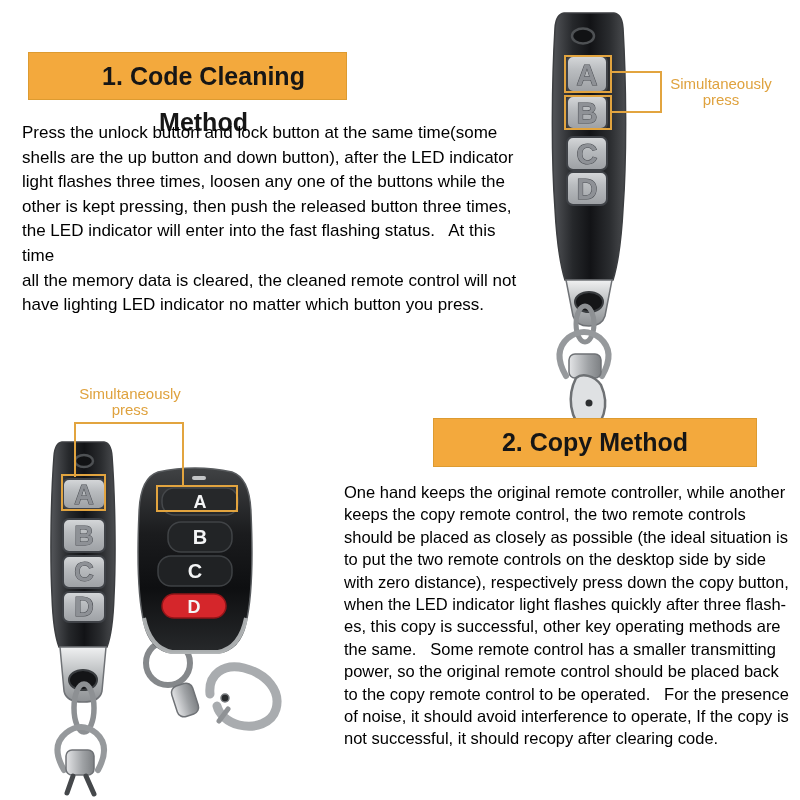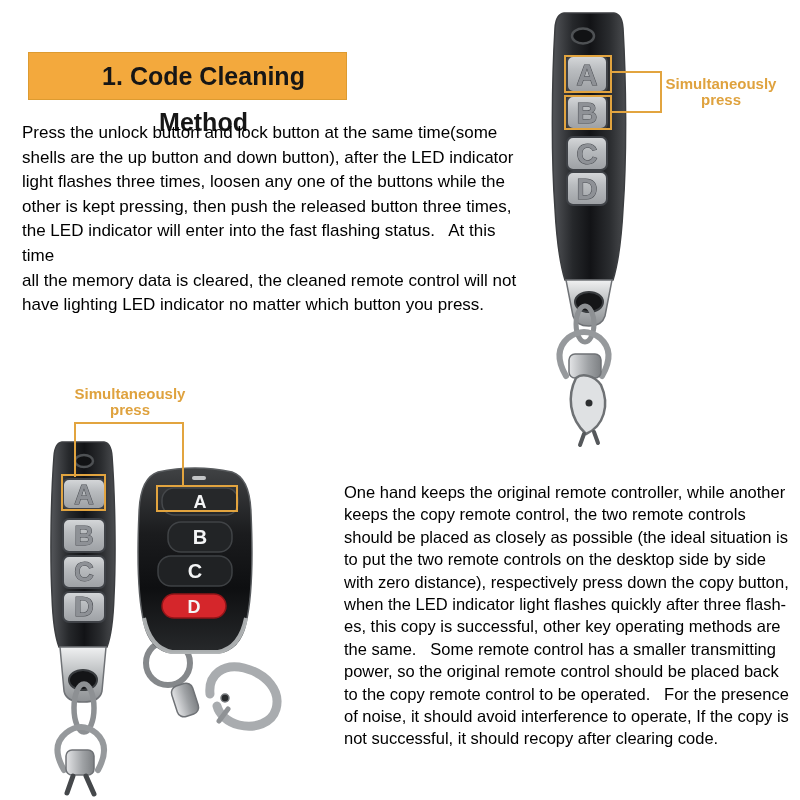--- a/index.html
+++ b/index.html
@@ -11,21 +11,21 @@
            color:#161616;font-weight:bold;text-align:center;z-index:2;}
   .h1{left:28px;top:52px;width:319px;height:48px;font-size:25px;line-height:46px;padding-left:32px;}
   .h2{left:433px;top:418px;width:324px;height:49px;font-size:25px;line-height:47px;}
   
   .para{color:#000000;white-space:pre-wrap;z-index:2;}
   .p1{left:22px;top:121px;width:502px;font-size:17px;line-height:24.6px;}
   .p2{left:344px;top:481px;width:470px;font-size:16.5px;line-height:22.4px;}
   
   .obox{border:2px solid #E2A43F;box-sizing:border-box;z-index:3;}
   .oline{background:#E2A43F;z-index:3;}
-  .olabel{color:#DFA23E;font-weight:bold;font-size:15px;line-height:16px;
+  .olabel{color:#DFA23E;font-weight:normal;font-size:15px;line-height:16px;
           text-align:center;white-space:pre-line;z-index:3;}
   svg{position:absolute;z-index:1;overflow:visible;}
   svg text{font-family:"Liberation Sans","DejaVu Sans",sans-serif;font-weight:bold;}
   .engraved{fill:#8e9196;stroke:#4a4d52;stroke-width:1px;paint-order:stroke fill;font-size:29px;}
   .engraved2{fill:#8e9196;stroke:#4a4d52;stroke-width:1px;paint-order:stroke fill;font-size:27px;}
   .whiteletter{fill:#f4f5f6;font-size:18px;}
 </style>
 </head>
 <body>
 
@@ -95,20 +95,21 @@
   </svg>
 
   <div class="abs obox" style="left:564px;top:55px;width:48px;height:38px"></div>
   <div class="abs obox" style="left:564px;top:95px;width:48px;height:35px"></div>
   <div class="abs oline" style="left:612px;top:71px;width:50px;height:2px"></div>
   <div class="abs oline" style="left:612px;top:111px;width:50px;height:2px"></div>
   <div class="abs oline" style="left:660px;top:71px;width:2px;height:42px"></div>
   <div class="abs olabel" style="left:664px;top:76px;width:114px">Simultaneously
 press</div>
 
+  <div class="abs heading h2">2. Copy Method</div>
   <div class="abs para p2">One hand keeps the original remote controller, while another
 keeps the copy remote control, the two remote controls
 should be placed as closely as possible (the ideal situation is
 to put the two remote controls on the desktop side by side
 with zero distance), respectively press down the copy button,
 when the LED indicator light flashes quickly after three flash-
 es, this copy is successful, other key operating methods are
 the same.   Some remote control has a smaller transmitting
 power, so the original remote control should be placed back
 to the copy remote control to be operated.   For the presence

